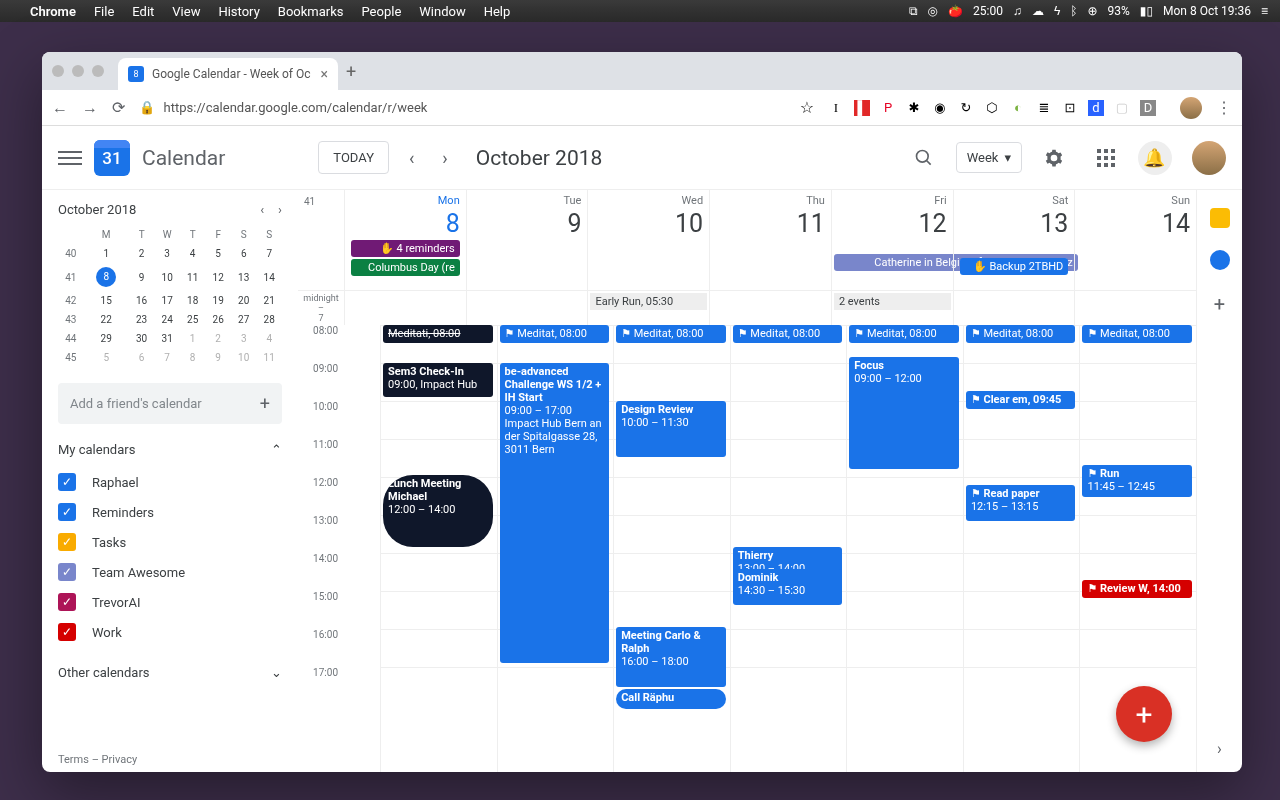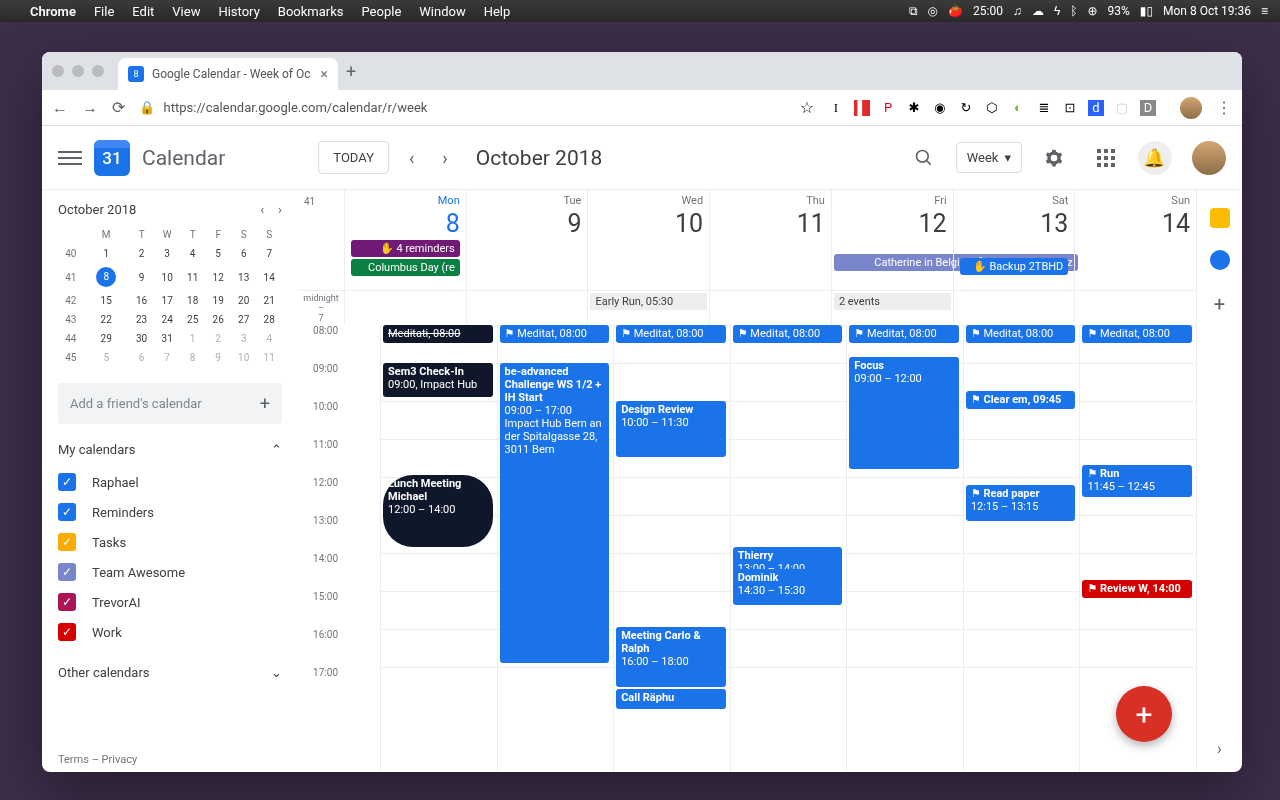--- a/index.html
+++ b/index.html
@@ -423,21 +423,21 @@
                   <div class="ev past" style="top:150px;height:72px;border-radius:30px;"><b>Lunch Meeting Michael</b><br>12:00 – 14:00</div>
                 </div>
                 <div class="daycol">
                   <div class="ev" style="top:0;height:18px;"><span class="flag"></span>Meditat, 08:00</div>
                   <div class="ev" style="top:38px;height:300px;"><b>be-advanced Challenge WS 1/2 + IH Start</b><br>09:00 – 17:00 Impact Hub Bern an der Spitalgasse 28, 3011 Bern</div>
                 </div>
                 <div class="daycol">
                   <div class="ev" style="top:0;height:18px;"><span class="flag"></span>Meditat, 08:00</div>
                   <div class="ev" style="top:76px;height:56px;"><b>Design Review</b><br>10:00 – 11:30</div>
                   <div class="ev" style="top:302px;height:60px;"><b>Meeting Carlo &amp; Ralph</b><br>16:00 – 18:00</div>
-                  <div class="ev" style="top:364px;height:20px;"><b>Call Räphu</b></div>
+                  <div class="ev" style="top:364px;height:20px;border-radius:10px;"><b>Call Räphu</b></div>
                 </div>
                 <div class="daycol">
                   <div class="ev" style="top:0;height:18px;"><span class="flag"></span>Meditat, 08:00</div>
                   <div class="ev" style="top:198px;height:40px;margin-top:24px;"><b>Thierry</b><br>13:00 – 14:00</div>
                   <div class="ev" style="top:244px;height:36px;"><b>Dominik</b><br>14:30 – 15:30</div>
                 </div>
                 <div class="daycol">
                   <div class="ev" style="top:0;height:18px;"><span class="flag"></span>Meditat, 08:00</div>
                   <div class="ev" style="top:32px;height:112px;"><b>Focus</b><br>09:00 – 12:00</div>
                 </div>

